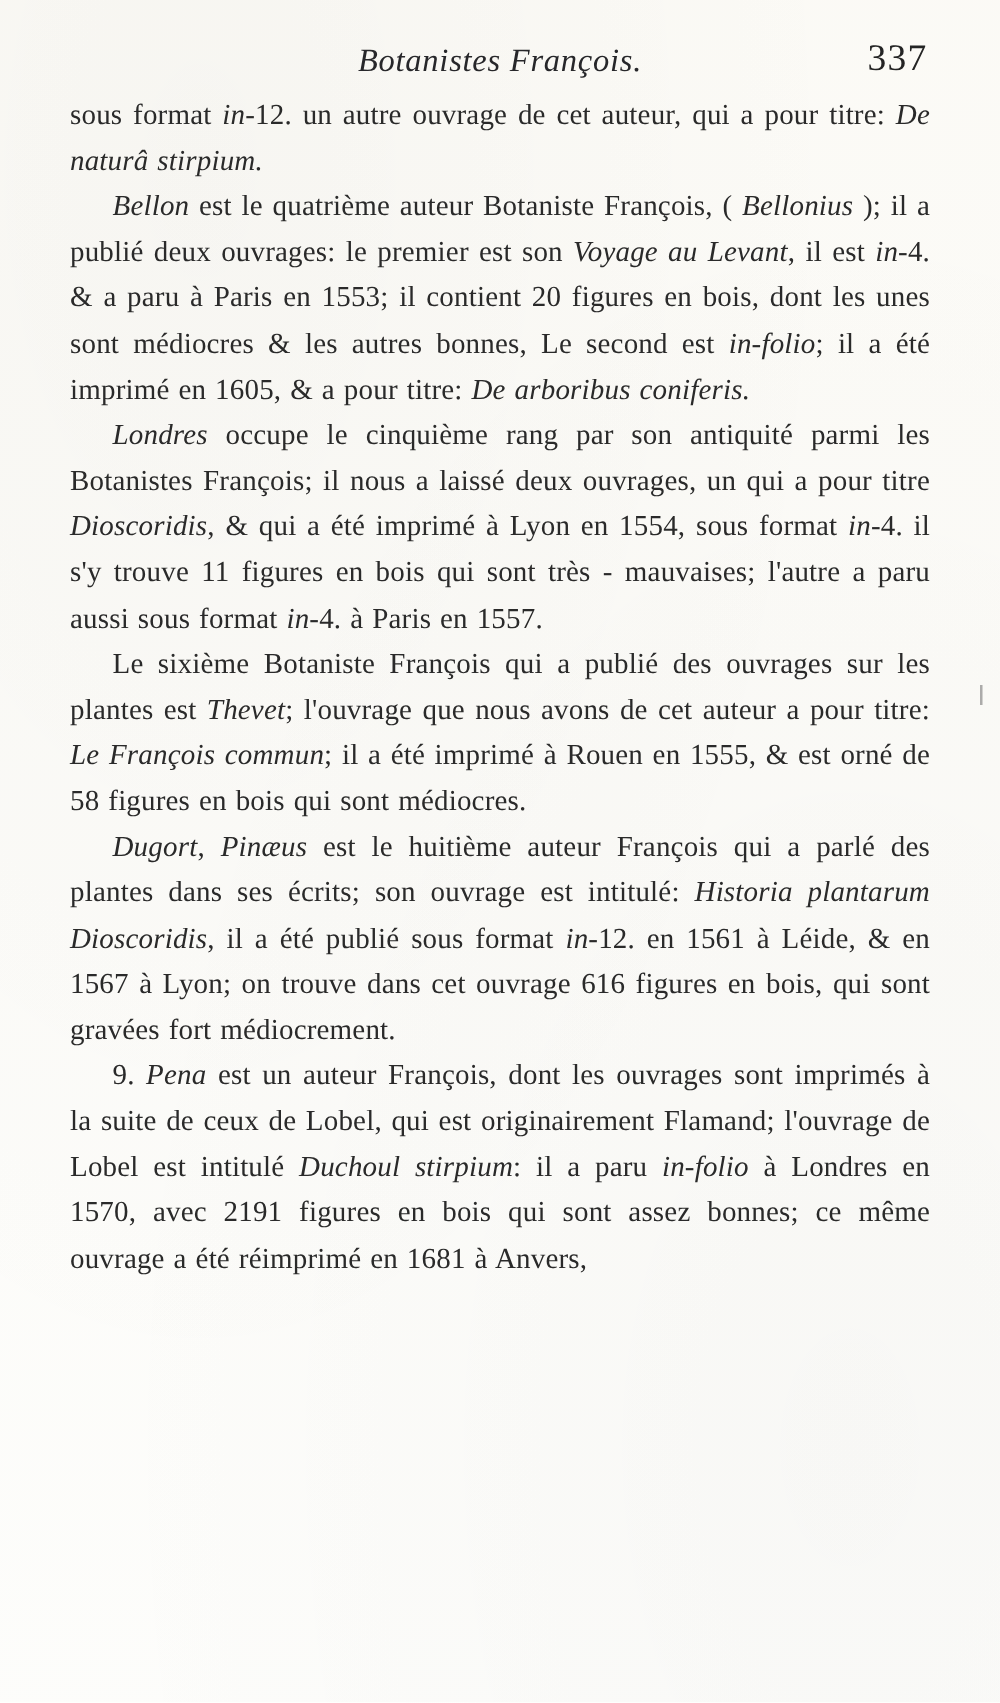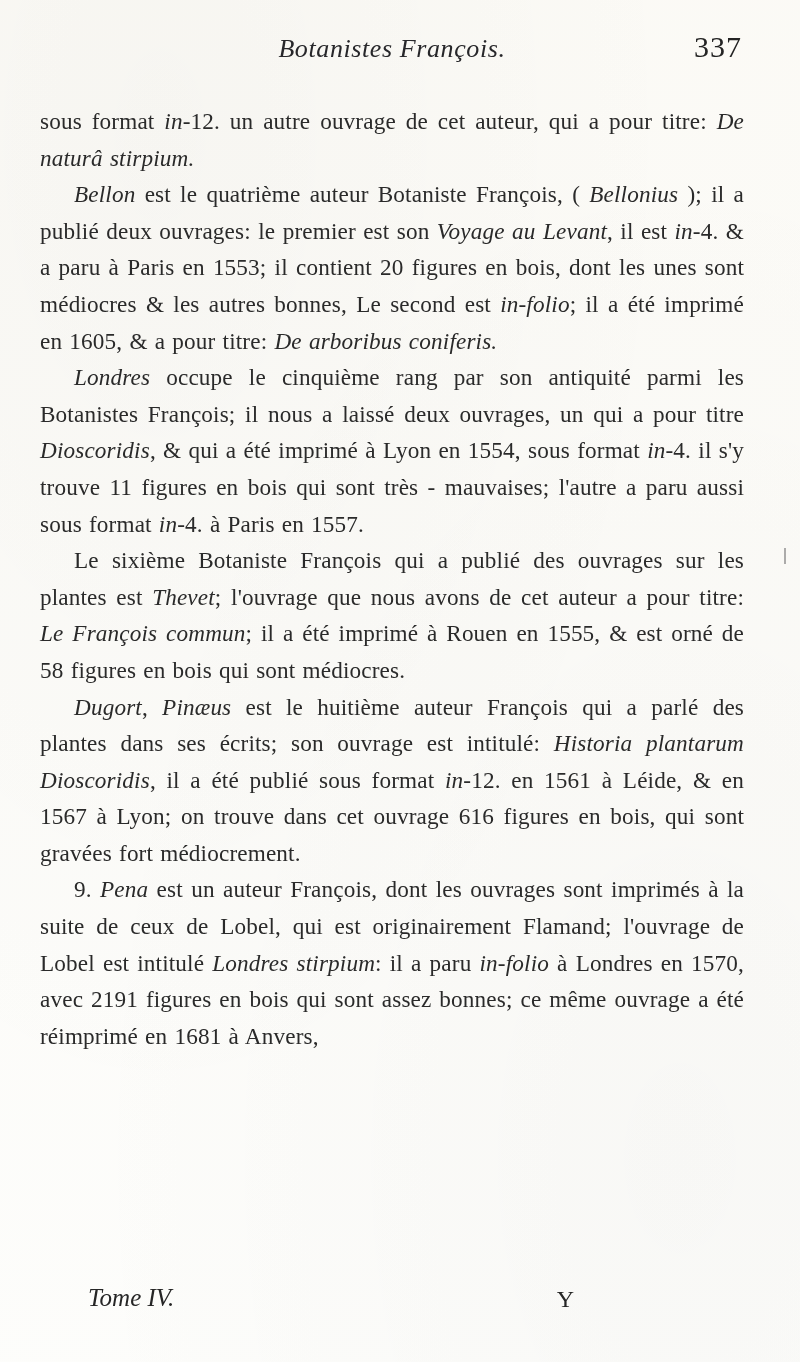--- a/index.html
+++ b/index.html
@@ -13,21 +13,21 @@
     overflow: hidden;
     font-family: "Liberation Serif", serif;
     color: #2b2b2b;
   }
   .page {
     position: relative;
     width: 800px;
     height: 1362px;
     background: #fdfdfb;
     box-sizing: border-box;
-    padding: 28px 56px 20px 40px;
+    padding: 28px 56px 20px 56px;
   }
   
   .page::before {
     content: "";
     position: absolute;
     inset: 0;
     background:
       radial-gradient(ellipse at 20% 10%, rgba(0,0,0,0.018), rgba(0,0,0,0) 60%),
       radial-gradient(ellipse at 85% 85%, rgba(0,0,0,0.02), rgba(0,0,0,0) 65%),
       linear-gradient(180deg, rgba(250,248,242,0.6), rgba(252,252,250,0.2));
@@ -68,21 +68,20 @@
     word-spacing: 1.2px;
   }
   .para {
     margin: 0;
   }
   .para.indent {
     text-indent: 34px;
   }
   .para.noindent {
     text-indent: 0;
-    margin-top: 29px;
   }
   i, .it {
     font-style: italic;
   }
   .footer {
     position: absolute;
     left: 40px;
     right: 56px;
     bottom: 44px;
     height: 34px;
@@ -121,23 +120,19 @@
     <div class="running-title">Botanistes François.</div>
     <div class="page-number">337</div>
   </div>
 
   <div class="body-text">
     <p class="para noindent">sous format <i>in</i>-12. un autre ouvrage de cet auteur, qui a pour titre: <i>De naturâ stirpium.</i></p>
     <p class="para indent"><i>Bellon</i> est le quatrième auteur Botaniste François, ( <i>Bellonius</i> ); il a publié deux ouvrages: le premier est son <i>Voyage au Levant</i>, il est <i>in</i>-4. &amp; a paru à Paris en 1553; il contient 20 figures en bois, dont les unes sont médiocres &amp; les autres bonnes, Le second est <i>in-folio</i>; il a été imprimé en 1605, &amp; a pour titre: <i>De arboribus coniferis.</i></p>
     <p class="para indent"><i>Londres</i> occupe le cinquième rang par son antiquité parmi les Botanistes François; il nous a laissé deux ouvrages, un qui a pour titre <i>Dioscoridis</i>, &amp; qui a été imprimé à Lyon en 1554, sous format <i>in</i>-4. il s'y trouve 11 figures en bois qui sont très - mauvaises; l'autre a paru aussi sous format <i>in</i>-4. à Paris en 1557.</p>
     <p class="para indent">Le sixième Botaniste François qui a publié des ouvrages sur les plantes est <i>Thevet</i>; l'ouvrage que nous avons de cet auteur a pour titre: <i>Le François commun</i>; il a été imprimé à Rouen en 1555, &amp; est orné de 58 figures en bois qui sont médiocres.</p>
     <p class="para indent"><i>Dugort</i>, <i>Pinæus</i> est le huitième auteur François qui a parlé des plantes dans ses écrits; son ouvrage est intitulé: <i>Historia plantarum Dioscoridis</i>, il a été publié sous format <i>in</i>-12. en 1561 à Léide, &amp; en 1567 à Lyon; on trouve dans cet ouvrage 616 figures en bois, qui sont gravées fort médiocrement.</p>
-    <p class="para indent">9. <i>Pena</i> est un auteur François, dont les ouvrages sont imprimés à la suite de ceux de Lobel, qui est originairement Flamand; l'ouvrage de Lobel est intitulé <i>Londres stirpium</i>: il a paru <i>in-folio</i> à Londres en 1570, avec 2191 figures en bois qui sont assez bonnes; ce même ouvrage a été réimprimé en 1681 à Anvers,</p>
+    <p class="para indent">9. <i>Pena</i> est un auteur François, dont les ouvrages sont imprimés à la suite de ceux de Lobel, qui est originairement Flamand; l'ouvrage de Lobel est intitulé <i>Duchoul stirpium</i>: il a paru <i>in-folio</i> à Londres en 1570, avec 2191 figures en bois qui sont assez bonnes; ce même ouvrage a été réimprimé en 1681 à Anvers,</p>
   </div>
 
   <div class="edge-mark"></div>
 
-  <div class="footer">
-    <div class="tome">Tome IV.</div>
-    <div class="signature">Y</div>
-  </div>
 
 </div>
 
 </body></html>

